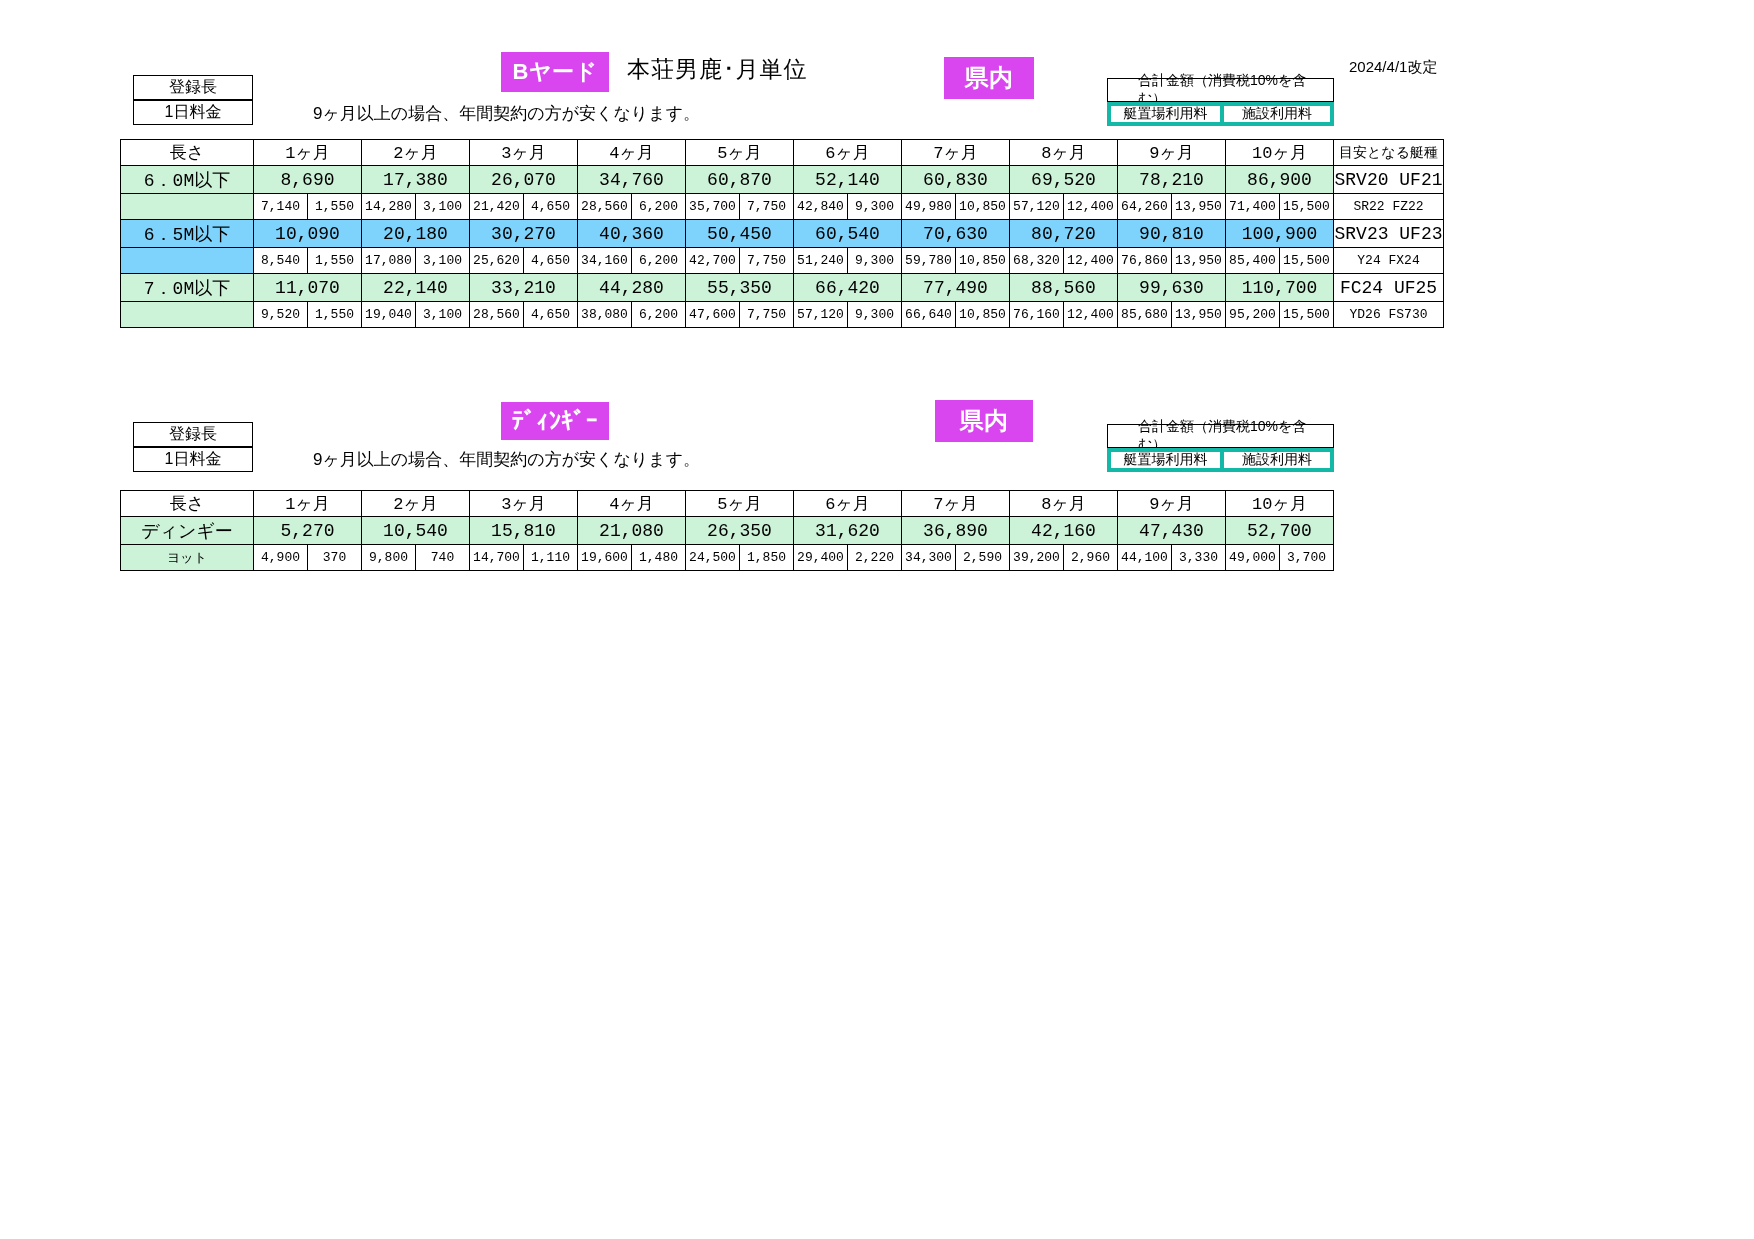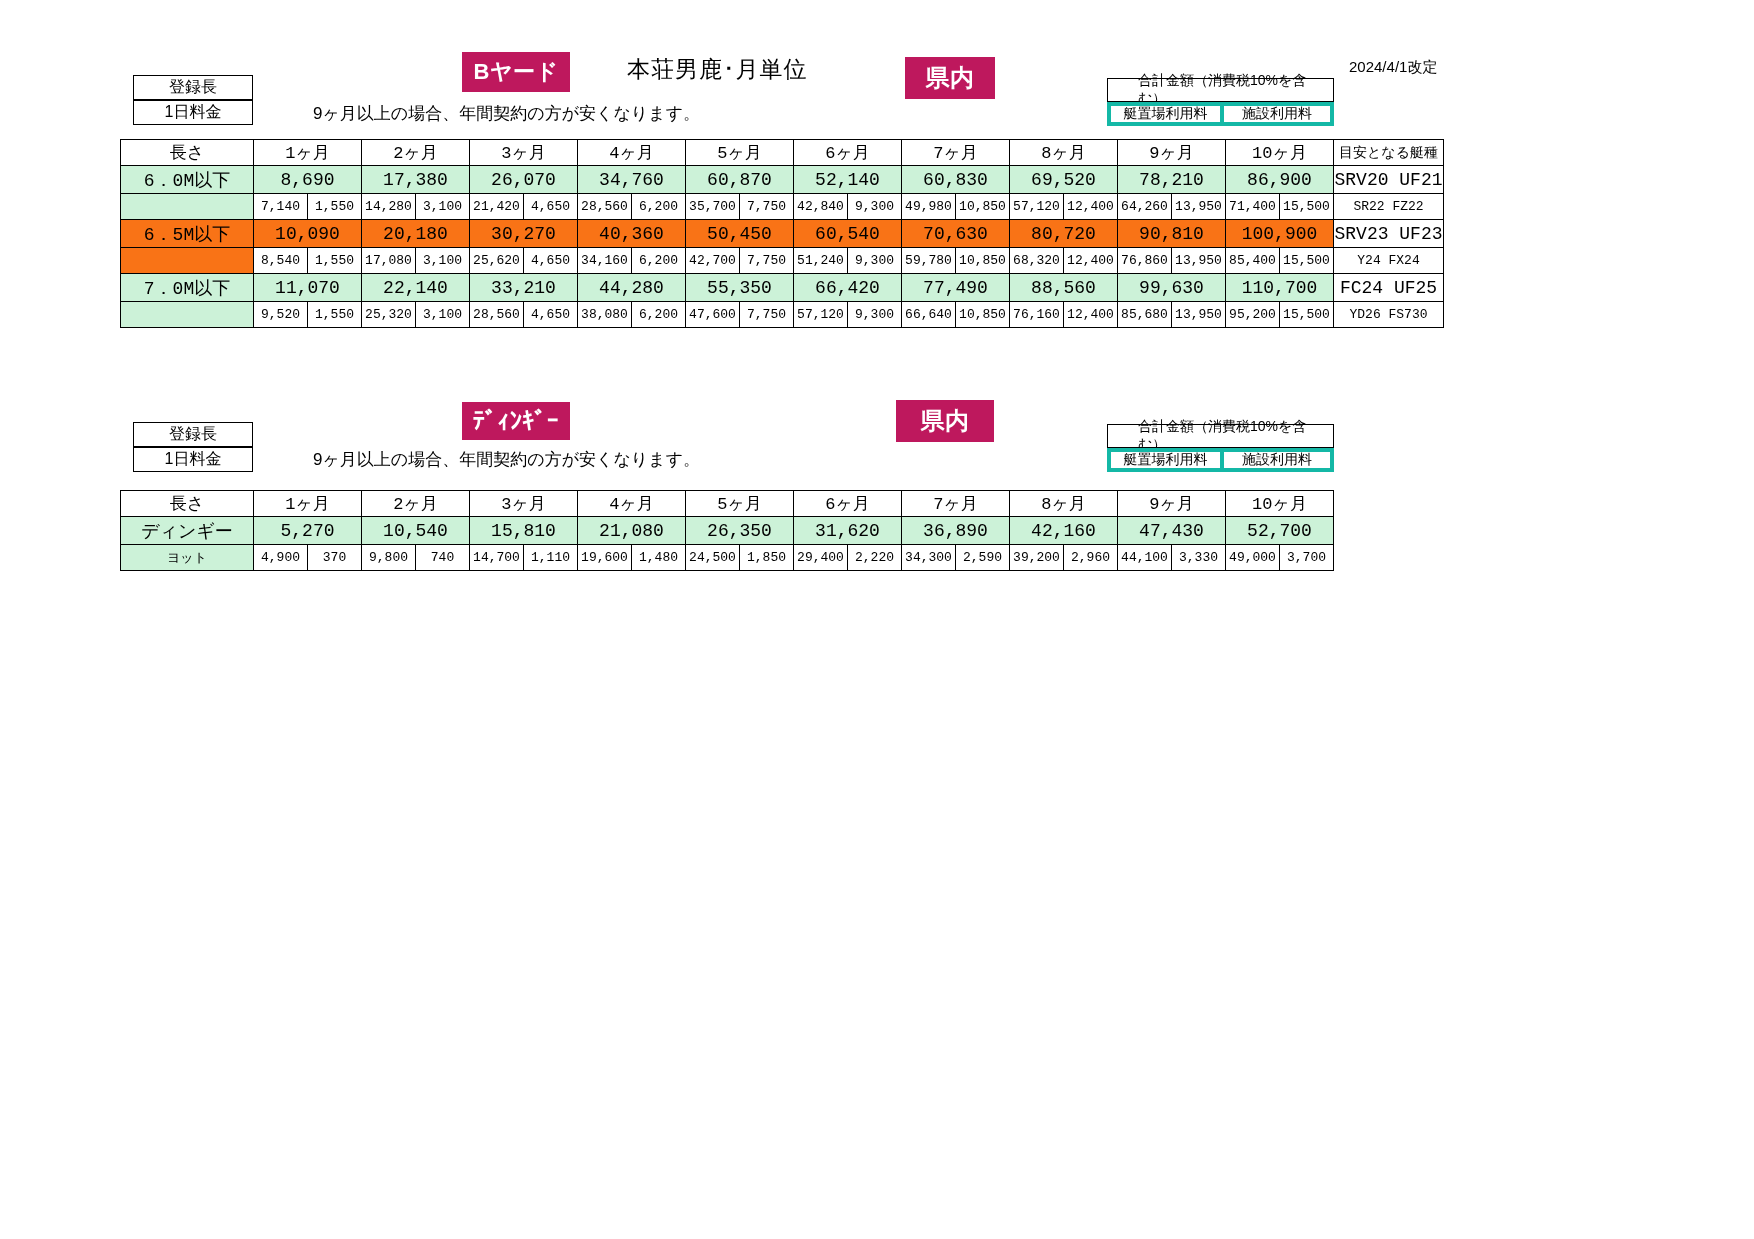--- a/index.html
+++ b/index.html
@@ -19,27 +19,28 @@
   .sheet {
     position: absolute;
     top: 0; left: 0;
     width: 1754px;
     height: 1239px;
   }
 
   
   .blue-tag {
     position: absolute;
-    background: #be185d;
+    background: #d946ef;
     color: #ffffff;
     font-weight: bold;
     display: flex;
     align-items: center;
     justify-content: center;
     letter-spacing: 0.5px;
+    margin-left: 39px;
   }
 
   
   .hdr-box {
     position: absolute;
     border: 1px solid #000;
     box-sizing: border-box;
     display: flex;
     align-items: center;
     justify-content: center;
@@ -68,21 +69,21 @@
   }
   .main-row td {
     height: 28px;
     font-size: 18px;
   }
   .sub-row td {
     height: 26px;
     font-size: 13px;
   }
   .green { background: #ccf2d8; }
-  .yellow { background: #f97316; }
+  .yellow { background: #7dd3fc; }
   .white { background: #ffffff; }
 
   .lenlabel { font-size: 17px; }
   .boat { font-size: 14px; }
   .boat-sm { font-size: 14px; }
 
   
   .sub-pair {
     display: flex;
     width: 100%;
@@ -391,21 +392,21 @@
       <tr class="sub-row">
         <td class="green"></td>
         <td class="white">
           <div class="sub-pair">
             <span class="left">9,520</span>
             <span>1,550</span>
           </div>
         </td>
         <td class="white">
           <div class="sub-pair">
-            <span class="left">25,320</span>
+            <span class="left">19,040</span>
             <span>3,100</span>
           </div>
         </td>
         <td class="white">
           <div class="sub-pair">
             <span class="left">28,560</span>
             <span>4,650</span>
           </div>
         </td>
         <td class="white">

